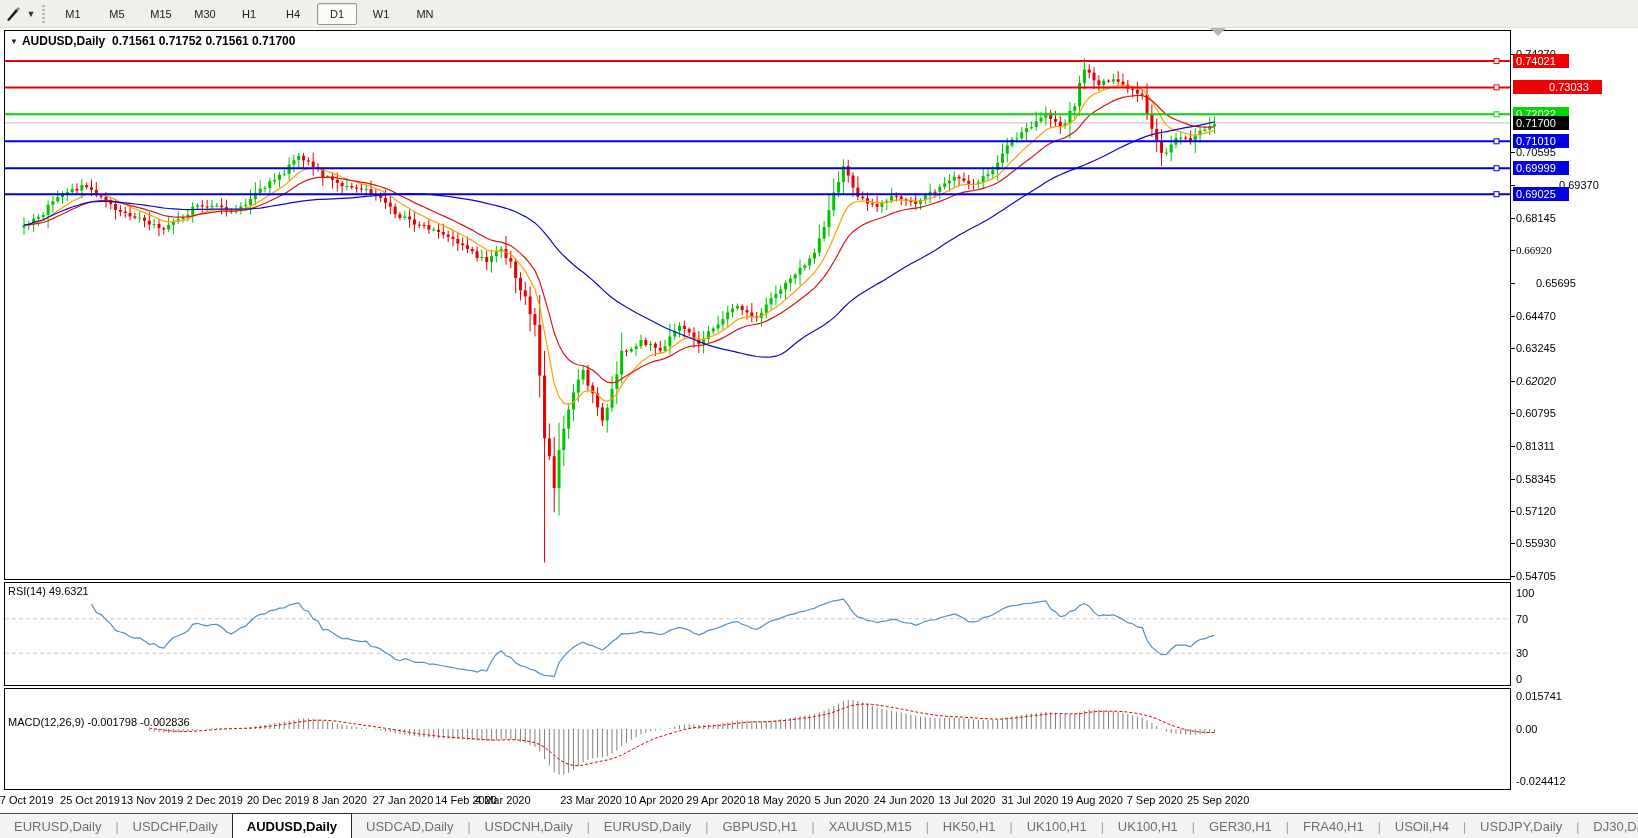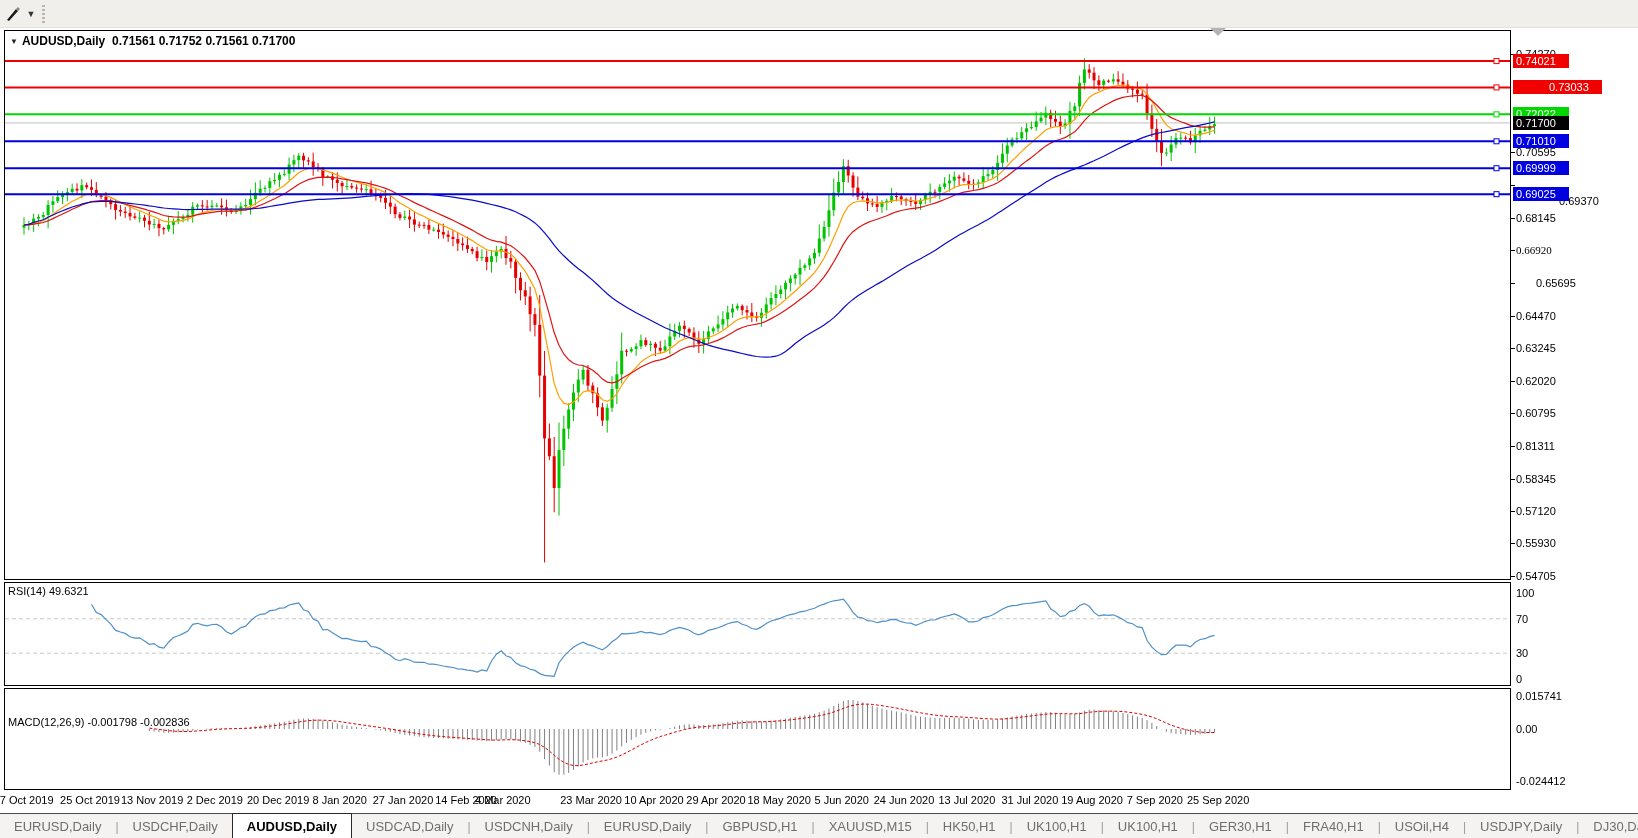--- a/index.html
+++ b/index.html
@@ -51,20 +51,31 @@
 
   <div id="toolbar">
     <span class="tool-icon">
       <svg width="16" height="16" viewBox="0 0 16 16">
         <path d="M2 14 L11 3 L13 5 L4 15 Z" fill="#1a1a1a"></path>
         <path d="M11 3 L13 1 L15 3 L13 5 Z" fill="#8a8a8a"></path>
       </svg>
     </span>
     <span class="tool-caret">▼</span>
     <span class="tb-sep"></span>
+    <span id="tf-buttons" style="display:flex;">
+        <div class="tf-btn">M1</div>
+        <div class="tf-btn">M5</div>
+        <div class="tf-btn">M15</div>
+        <div class="tf-btn">M30</div>
+        <div class="tf-btn">H1</div>
+        <div class="tf-btn">H4</div>
+        <div class="tf-btn active">D1</div>
+        <div class="tf-btn">W1</div>
+        <div class="tf-btn">MN</div>
+      </span>
   </div>
 
   <div class="panel" id="main-panel"></div>
   <div class="panel" id="rsi-panel"></div>
   <div class="panel" id="macd-panel"></div>
 
   <svg id="chart-svg">
       <defs>
         <clipPath id="cpM">
           <rect x="5" y="31" width="1505" height="548"></rect>
@@ -835,33 +846,33 @@
   <div class="panel-label" id="macd-label">MACD(12,26,9) -0.001798 -0.002836</div>
 
   <div id="end-marker"></div>
 
   <div id="axis-layer">
       <div class="y-tickmark" style="top: 54px;"></div>
       <div class="y-tick" style="top: 48px;">0.74270</div>
       <div class="y-tickmark" style="top: 152px;"></div>
       <div class="y-tick" style="top: 146px;">0.70595</div>
       <div class="y-tickmark" style="top: 185px;"></div>
-      <div class="y-tick" style="top: 195px; padding-left: 43px;">0.69370</div>
+      <div class="y-tick" style="top: 179px; padding-left: 43px;">0.69370</div>
       <div class="y-tickmark" style="top: 218px;"></div>
       <div class="y-tick" style="top: 212px;">0.68145</div>
       <div class="y-tickmark" style="top: 250px;"></div>
       <div class="y-tick" style="top: 244px; font-family: Liberation Serif, serif;">0.66920</div>
       <div class="y-tickmark" style="top: 283px;"></div>
       <div class="y-tick" style="top: 277px; padding-left: 20px;">0.65695</div>
       <div class="y-tickmark" style="top: 316px;"></div>
       <div class="y-tick" style="top: 310px;">0.64470</div>
       <div class="y-tickmark" style="top: 348px;"></div>
       <div class="y-tick" style="top: 342px;">0.63245</div>
       <div class="y-tickmark" style="top: 381px;"></div>
-      <div class="y-tick" style="top: 375px;">0.62020</div>
+      <div class="y-tick" style="top: 375px; font-style: italic;">0.62020</div>
       <div class="y-tickmark" style="top: 413px;"></div>
       <div class="y-tick" style="top: 407px;">0.60795</div>
       <div class="y-tickmark" style="top: 446px;"></div>
       <div class="y-tick" style="top: 440px;">0.81311</div>
       <div class="y-tickmark" style="top: 479px;"></div>
       <div class="y-tick" style="top: 473px;">0.58345</div>
       <div class="y-tickmark" style="top: 511px;"></div>
       <div class="y-tick" style="top: 505px;">0.57120</div>
       <div class="y-tickmark" style="top: 543px;"></div>
       <div class="y-tick" style="top: 537px;">0.55930</div>

